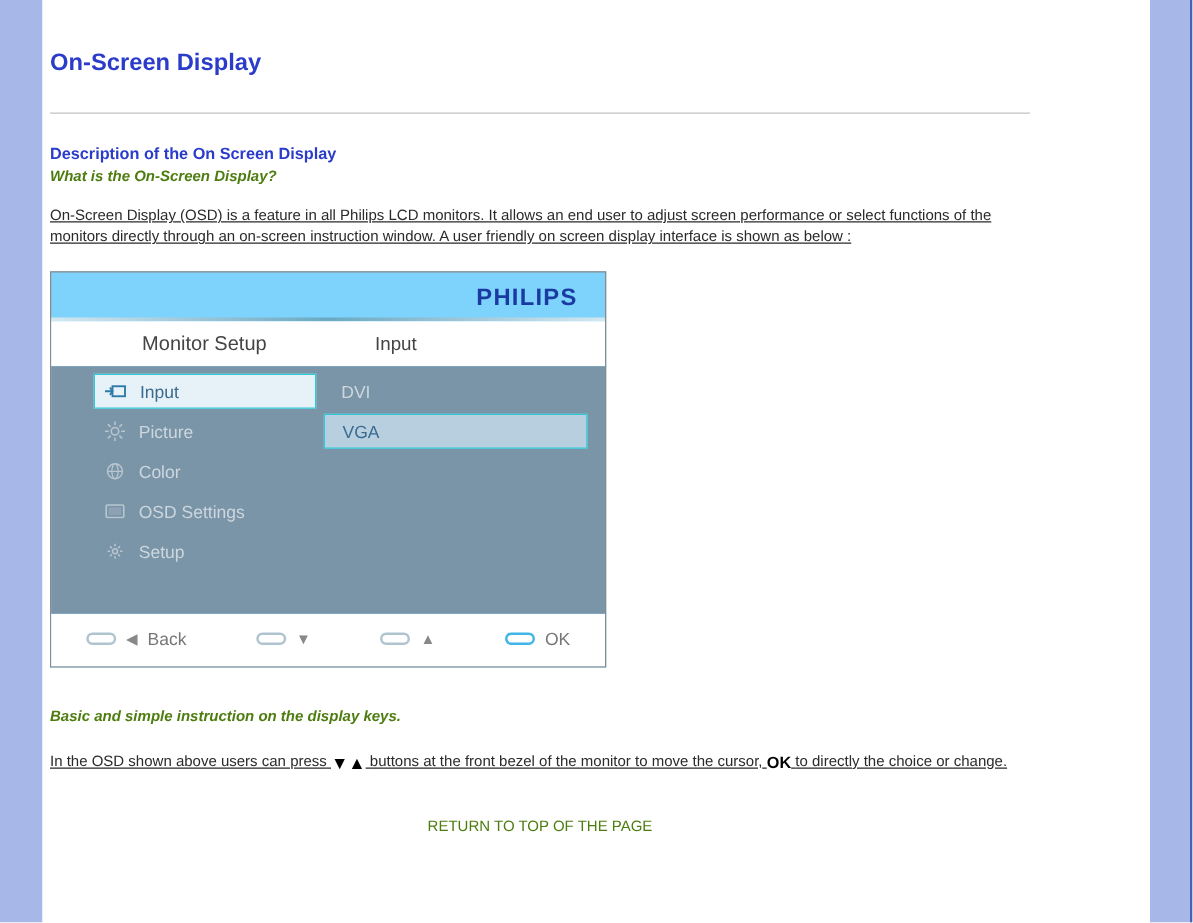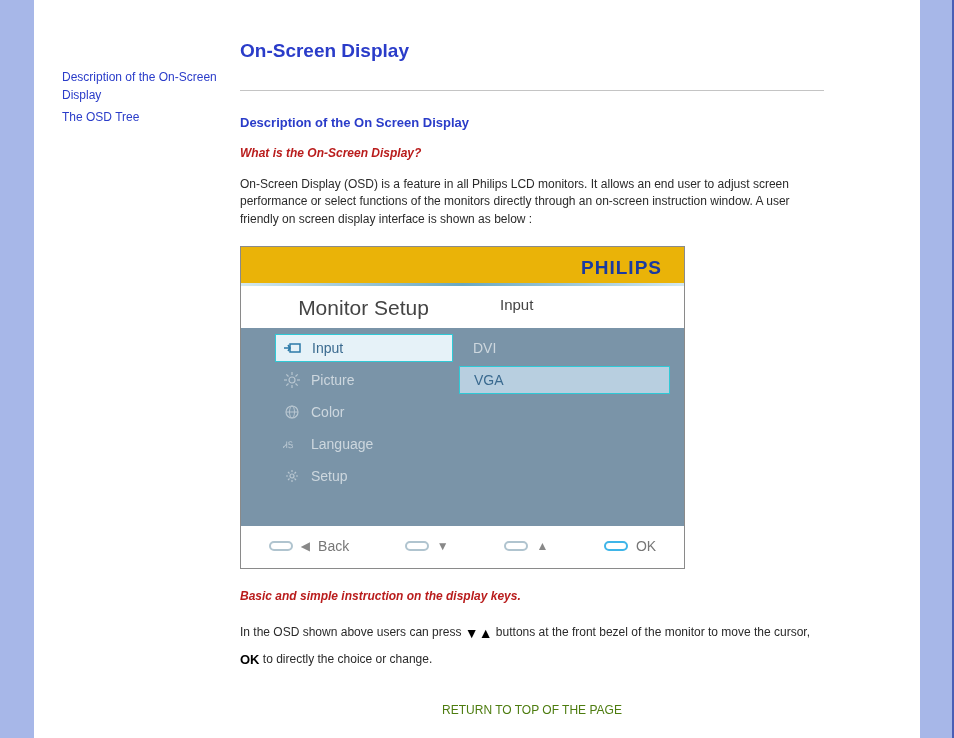--- a/index.html
+++ b/index.html
@@ -54,68 +54,69 @@
   }
   hr.divider {
     border: none;
     border-top: 1px solid #c4c4c4;
     margin-bottom: 24px;
   }
   .section-head {
     color: #2a3cc9;
     font-weight: bold;
     font-size: 13px;
-    margin-bottom: 16px;
+    margin-bottom: 4px;
   }
   .orange-italic {
-    color: #b91c1c;
+    color: #4d7c0f;
     font-style: italic;
     font-weight: bold;
     font-size: 12px;
     margin-bottom: 16px;
   }
   .body-text {
     color: #2a2a2a;
     font-size: 12px;
     line-height: 1.45;
     margin-bottom: 18px;
+    text-decoration: underline;
   }
   .return-link {
     text-align: center;
     color: #4d7c0f;
     font-size: 12px;
     margin-top: 30px;
   }
 
   
   .osd {
     border: 1px solid #8a8a8a;
     width: 445px;
-    background: #eab308;
-    margin-bottom: 20px;
+    background: #7dd3fc;
+    margin-bottom: 32px;
   }
   .osd-brand {
     text-align: right;
     color: #1a3aa1;
     font-weight: 900;
     font-size: 19px;
     letter-spacing: 1px;
     padding: 10px 22px 4px;
     font-family: Arial, sans-serif;
   }
   .osd-thinbar {
     height: 3px;
     background: linear-gradient(90deg, #d4e8f0 0%, #6aa8c2 50%, #d4e8f0 100%);
   }
   .osd-headers {
     display: flex;
     padding: 10px 0 8px;
     background: #fff;
   }
-  .osd-headers .col1 { width: 245px; text-align: center; color: #444; font-size: 21px; }
+  .osd-headers .col1 { width: 245px; text-align: center; color: #444; font-size: 16px; }
   .osd-headers .col2 { flex: 1; color: #444; font-size: 15px; padding-left: 14px; }
   .osd-body {
     display: flex;
     background: #7a94a8;
     height: 198px;
     position: relative;
   }
   .menu-col {
     width: 212px;
     padding-top: 6px;
@@ -197,24 +198,20 @@
   }
 </style>
 </head>
 <body>
 
 <div class="blue-left"></div>
 <div class="blue-right"></div>
 
 <div class="page">
 
-  <div class="sidebar">
-    <a href="#">Description of the On-Screen Display</a>
-    <a href="#">The OSD Tree</a>
-  </div>
 
   <div class="content">
     <h1 class="page-title">On-Screen Display</h1>
     <hr class="divider">
 
     <p class="section-head">Description of the On Screen Display</p>
     <p class="orange-italic">What is the On-Screen Display?</p>
     <p class="body-text">On-Screen Display (OSD) is a feature in all Philips LCD monitors. It allows an end user to adjust screen performance or select functions of the monitors directly through an on-screen instruction window. A user friendly on screen display interface is shown as below :</p>
 
     <div class="osd">
@@ -258,25 +255,26 @@
               <svg width="14" height="14" viewBox="0 0 14 14">
                   <circle cx="7" cy="7" r="6" fill="none" stroke="#cdd7de" stroke-width="1.2"></circle>
                   <ellipse cx="7" cy="7" rx="2.5" ry="6" fill="none" stroke="#cdd7de" stroke-width="1"></ellipse>
                   <line x1="1" y1="7" x2="13" y2="7" stroke="#cdd7de" stroke-width="1"></line>
                 </svg>
             </span>
             <span>Color</span>
           </div>
           <div class="menu-item">
             <span class="menu-icon">
-              <svg width="18" height="12" viewBox="0 0 18 12">
-                  <text x="0" y="10" font-size="9" fill="#cdd7de" font-family="Arial">ᏗᎦ</text>
-                </svg>
-            </span>
-            <span>Language</span>
+              <svg width="16" height="12" viewBox="0 0 16 12">
+                  <rect x="1" y="1" width="14" height="10" rx="1" fill="none" stroke="#cdd7de" stroke-width="1.3"></rect>
+                  <rect x="3" y="3" width="10" height="6" fill="#cdd7de" opacity="0.3"></rect>
+                </svg>
+            </span>
+            <span>OSD Settings</span>
           </div>
           <div class="menu-item">
             <span class="menu-icon">
               <svg width="14" height="14" viewBox="0 0 14 14">
                   <circle cx="7" cy="7" r="2" fill="none" stroke="#cdd7de" stroke-width="1.2"></circle>
                   <path d="M7 1 L7 3 M7 11 L7 13 M1 7 L3 7 M11 7 L13 7 M3 3 L4.5 4.5 M9.5 9.5 L11 11 M3 11 L4.5 9.5 M9.5 4.5 L11 3" stroke="#cdd7de" stroke-width="1.2"></path>
                 </svg>
             </span>
             <span>Setup</span>
           </div>

